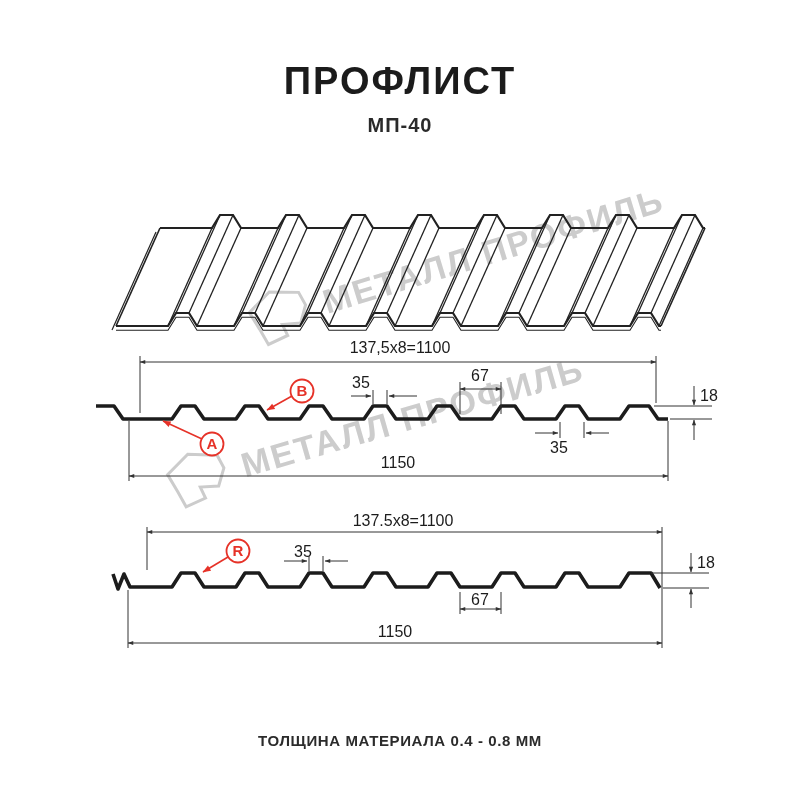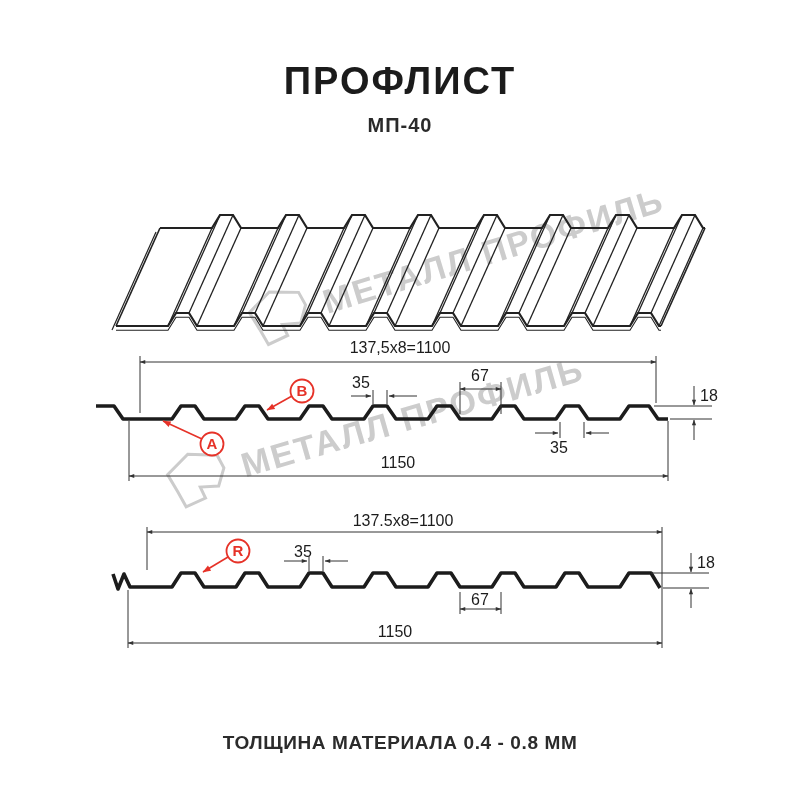--- a/index.html
+++ b/index.html
@@ -3,21 +3,21 @@
 <meta charset="utf-8">
 <style>
   html,body{margin:0;padding:0;background:#fff;}
   .stage{position:relative;width:800px;height:800px;background:#fff;overflow:hidden;
          font-family:"Liberation Sans",sans-serif;}
   .title{position:absolute;top:60px;left:0;width:800px;text-align:center;
          font-size:38px;font-weight:bold;letter-spacing:2px;color:#1b1b1b;}
   .subtitle{position:absolute;top:114px;left:0;width:800px;text-align:center;
          font-size:20px;font-weight:bold;letter-spacing:1px;color:#2a2a2a;}
   .footer{position:absolute;top:732px;left:0;width:800px;text-align:center;
-         font-size:19px;font-weight:bold;letter-spacing:0.6px;color:#2b2b2b;}
+         font-size:15px;font-weight:bold;letter-spacing:0.6px;color:#2b2b2b;}
   .wm{position:absolute;display:flex;align-items:center;gap:13px;z-index:1;
       transform-origin:left center;pointer-events:none;}
   .wm-text{font-size:34px;font-weight:bold;letter-spacing:2px;color:#cccccc;white-space:nowrap;}
   .wm1{left:250px;top:296px;transform:rotate(-17deg);}
   .wm2{left:168px;top:458px;transform:rotate(-16deg);}
   svg.layer{position:absolute;left:0;z-index:2;}
   .dims line{stroke:#333;stroke-width:1;}
   .dims text{font-size:16px;fill:#1c1c1c;}
   text.big{font-size:16px;}
   .prof{fill:none;stroke:#1c1c1c;stroke-width:3.6;stroke-linejoin:round;}

